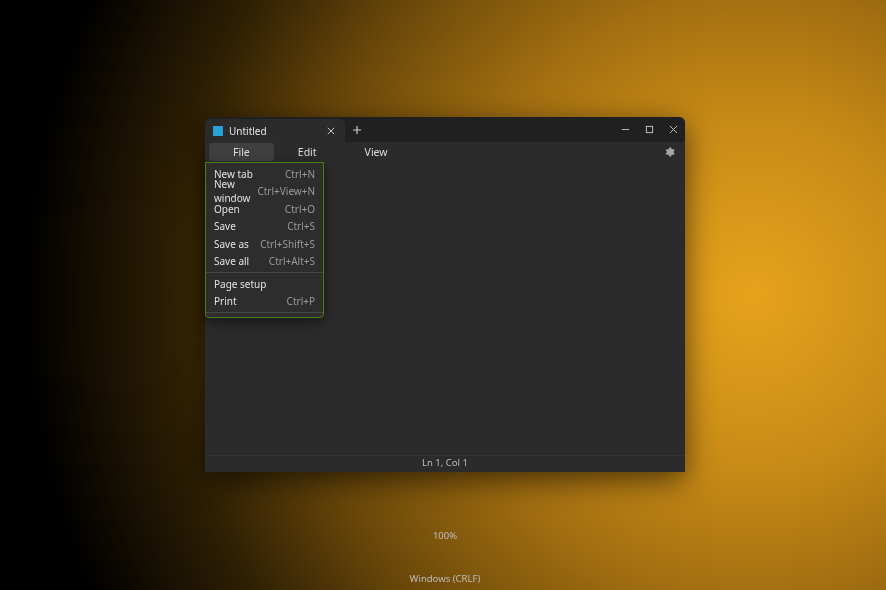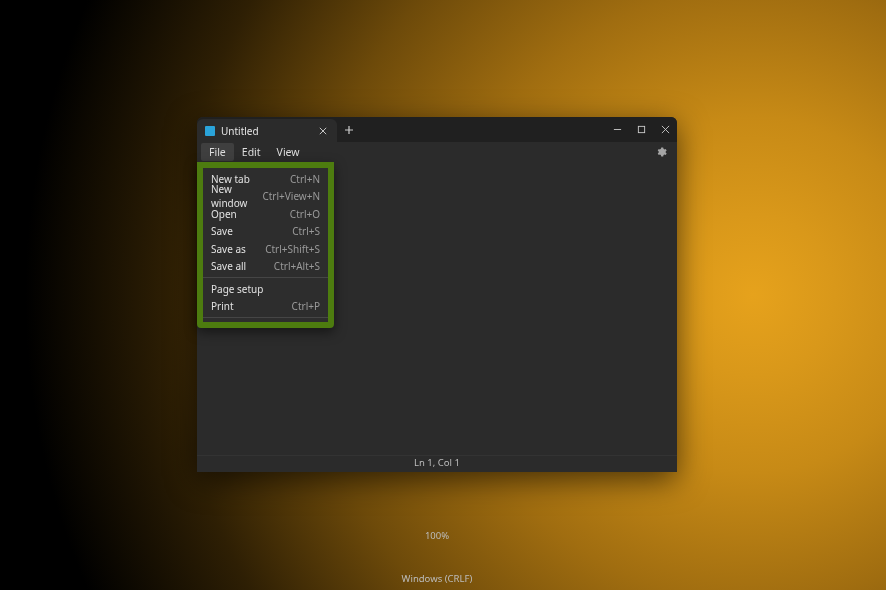--- a/index.html
+++ b/index.html
@@ -3,21 +3,21 @@
 <meta charset="utf-8">
 <style>
   * { box-sizing: border-box; margin: 0; padding: 0; }
   html, body { width: 886px; height: 590px; overflow: hidden; }
   body {
     font-family: "Segoe UI", system-ui, sans-serif;
     background: radial-gradient(circle at 85% 50%, #e6a21c 0%, #d9981a 10%, #c78a16 22%, #a06d10 38%, #6d4a0a 55%, #2e1f04 72%, #000000 90%);
   }
   .window {
     position: absolute;
-    left: 197px; top: 117px;
+    left: 205px; top: 117px;
     width: 480px; height: 355px;
     background: #2b2b2b;
     border-radius: 6px;
     box-shadow: 0 8px 30px rgba(0,0,0,0.6);
     display: flex; flex-direction: column;
     color: #d8d8d8;
     font-size: 10.5px;
     overflow: visible;
   }
   .titlebar {
@@ -62,43 +62,43 @@
     cursor: pointer;
   }
   .menubar {
     height: 20px;
     display: flex; align-items: center;
     background: #2b2b2b;
     padding: 0 4px;
     position: relative;
   }
   .menu-item {
-    padding: 2px 8px;
+    padding: 2px 24px;
     cursor: pointer;
     font-size: 10.5px;
     color: #ddd;
   }
   .menu-item.active { background: #3f3f3f; border-radius: 2px; }
   .menubar-spacer { flex: 1; }
   .gear {
     width: 16px; height: 16px;
     margin-right: 4px;
     display: flex; align-items: center; justify-content: center;
     cursor: pointer;
   }
   .editor {
     flex: 1;
     background: #2b2b2b;
   }
   .dropdown {
     position: absolute;
     left: 0; top: 20px;
-    width: 137px;
+    width: 119px;
     background: #2d2d2d;
-    border: 6px solid #4d7c0f;
+    border: 1px solid #4d7c0f;
     border-radius: 0 0 4px 4px;
     box-shadow: 0 4px 12px rgba(0,0,0,0.5);
     z-index: 10;
     padding: 2px 0;
   }
   .menu-row {
     display: flex; align-items: center;
     height: 17.5px;
     padding: 0 8px;
     cursor: pointer;

